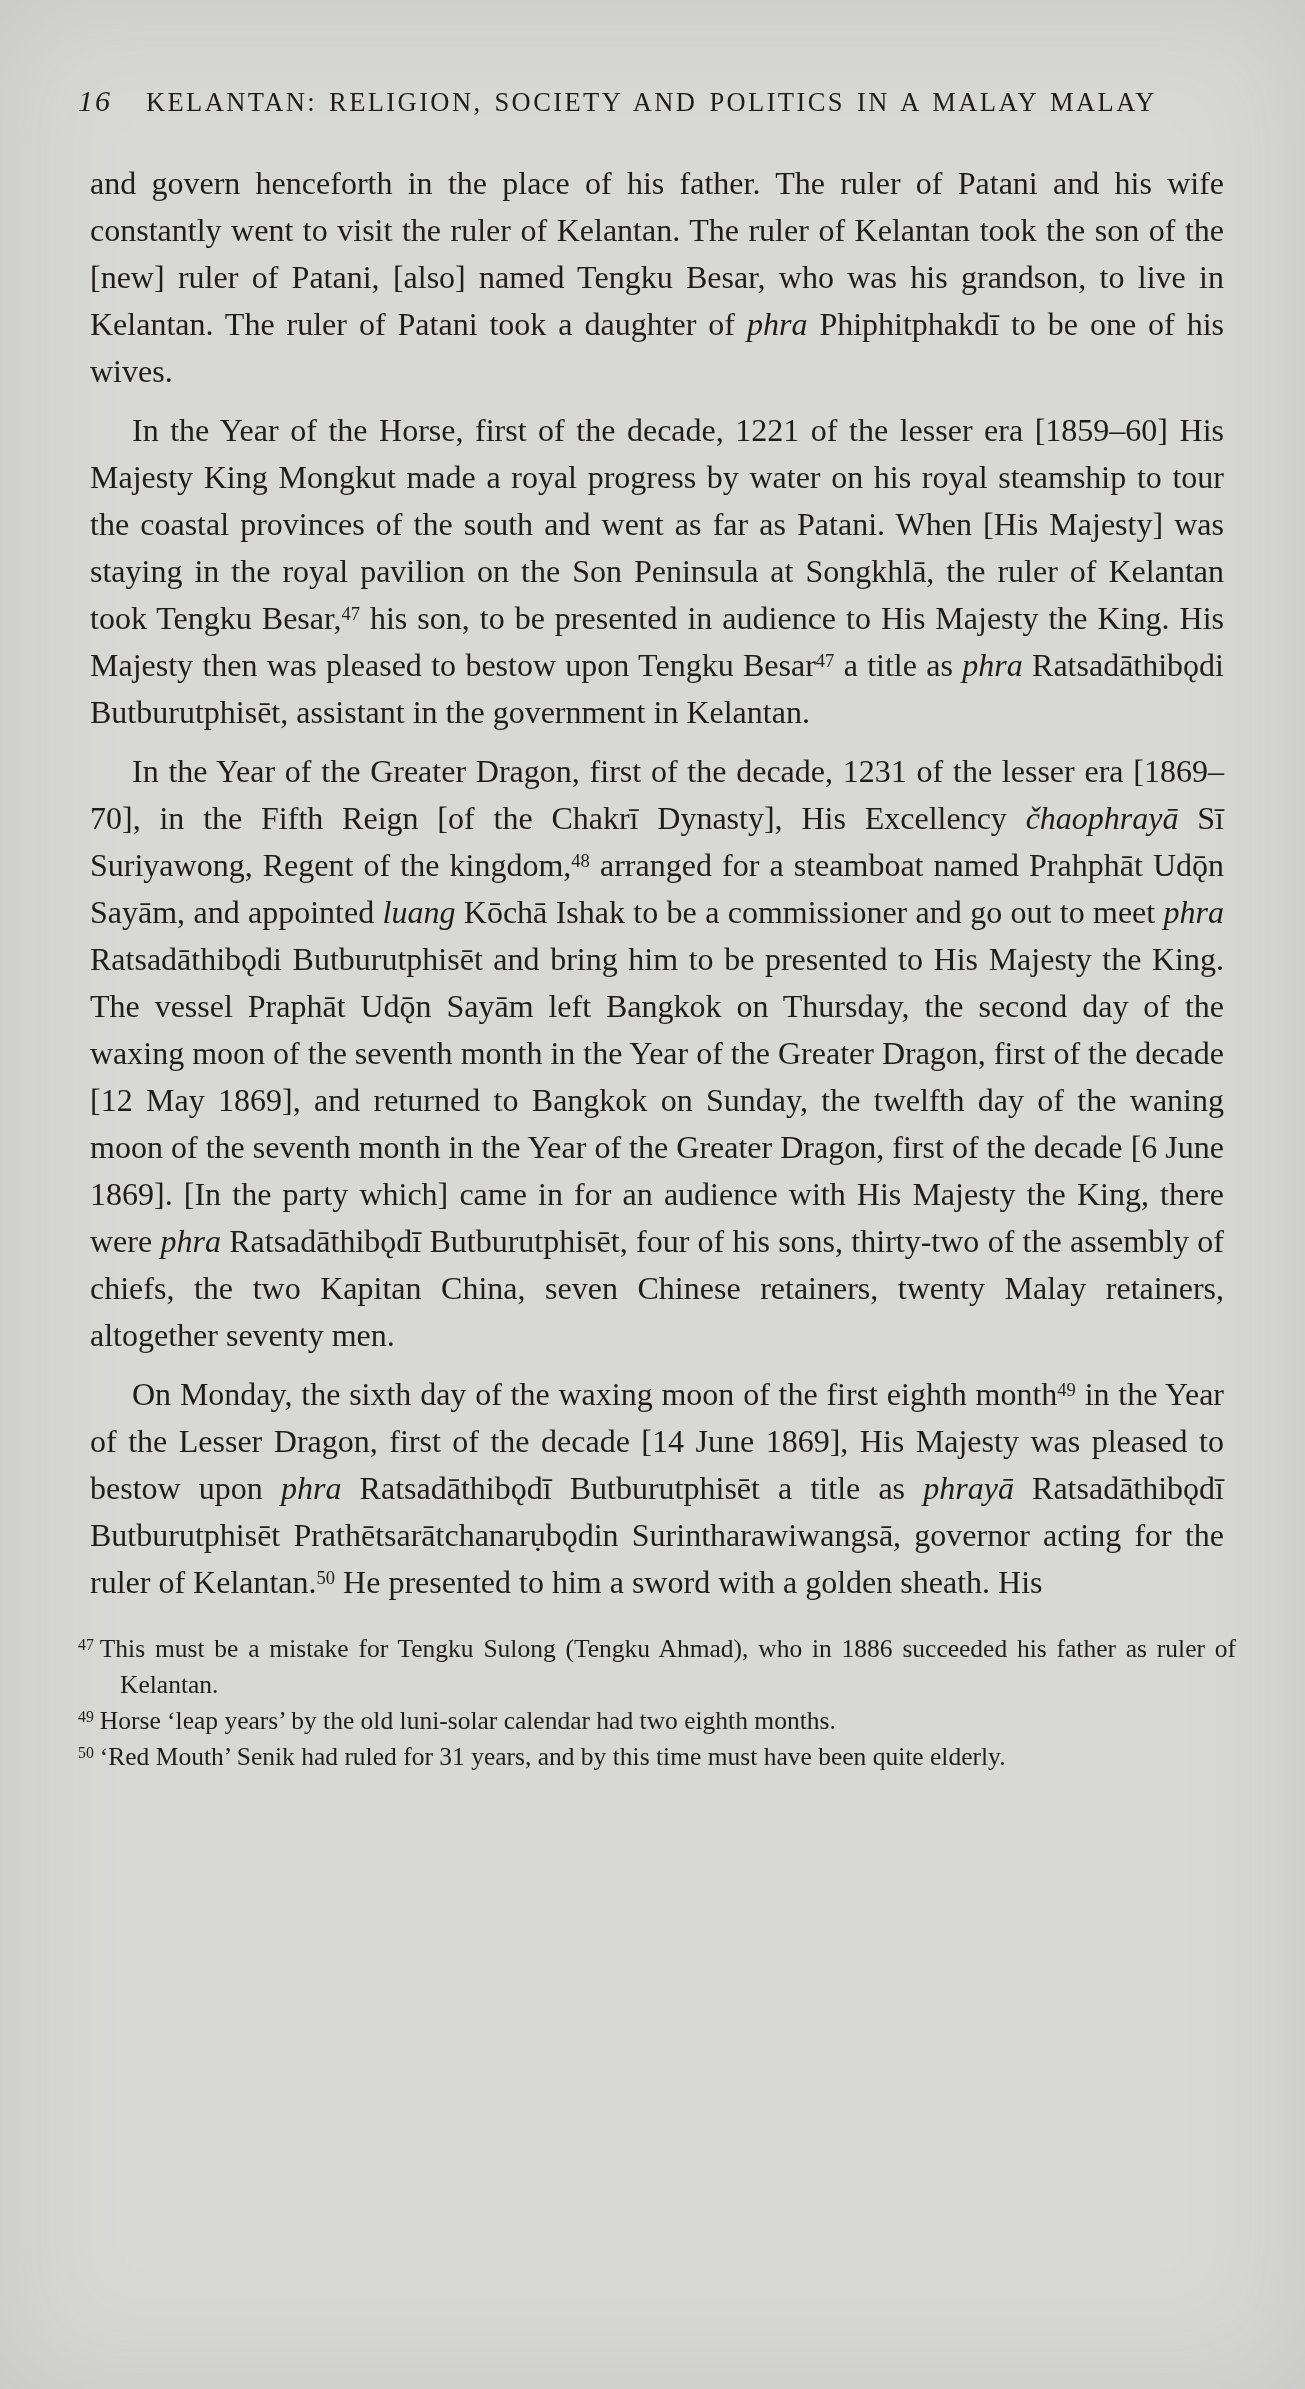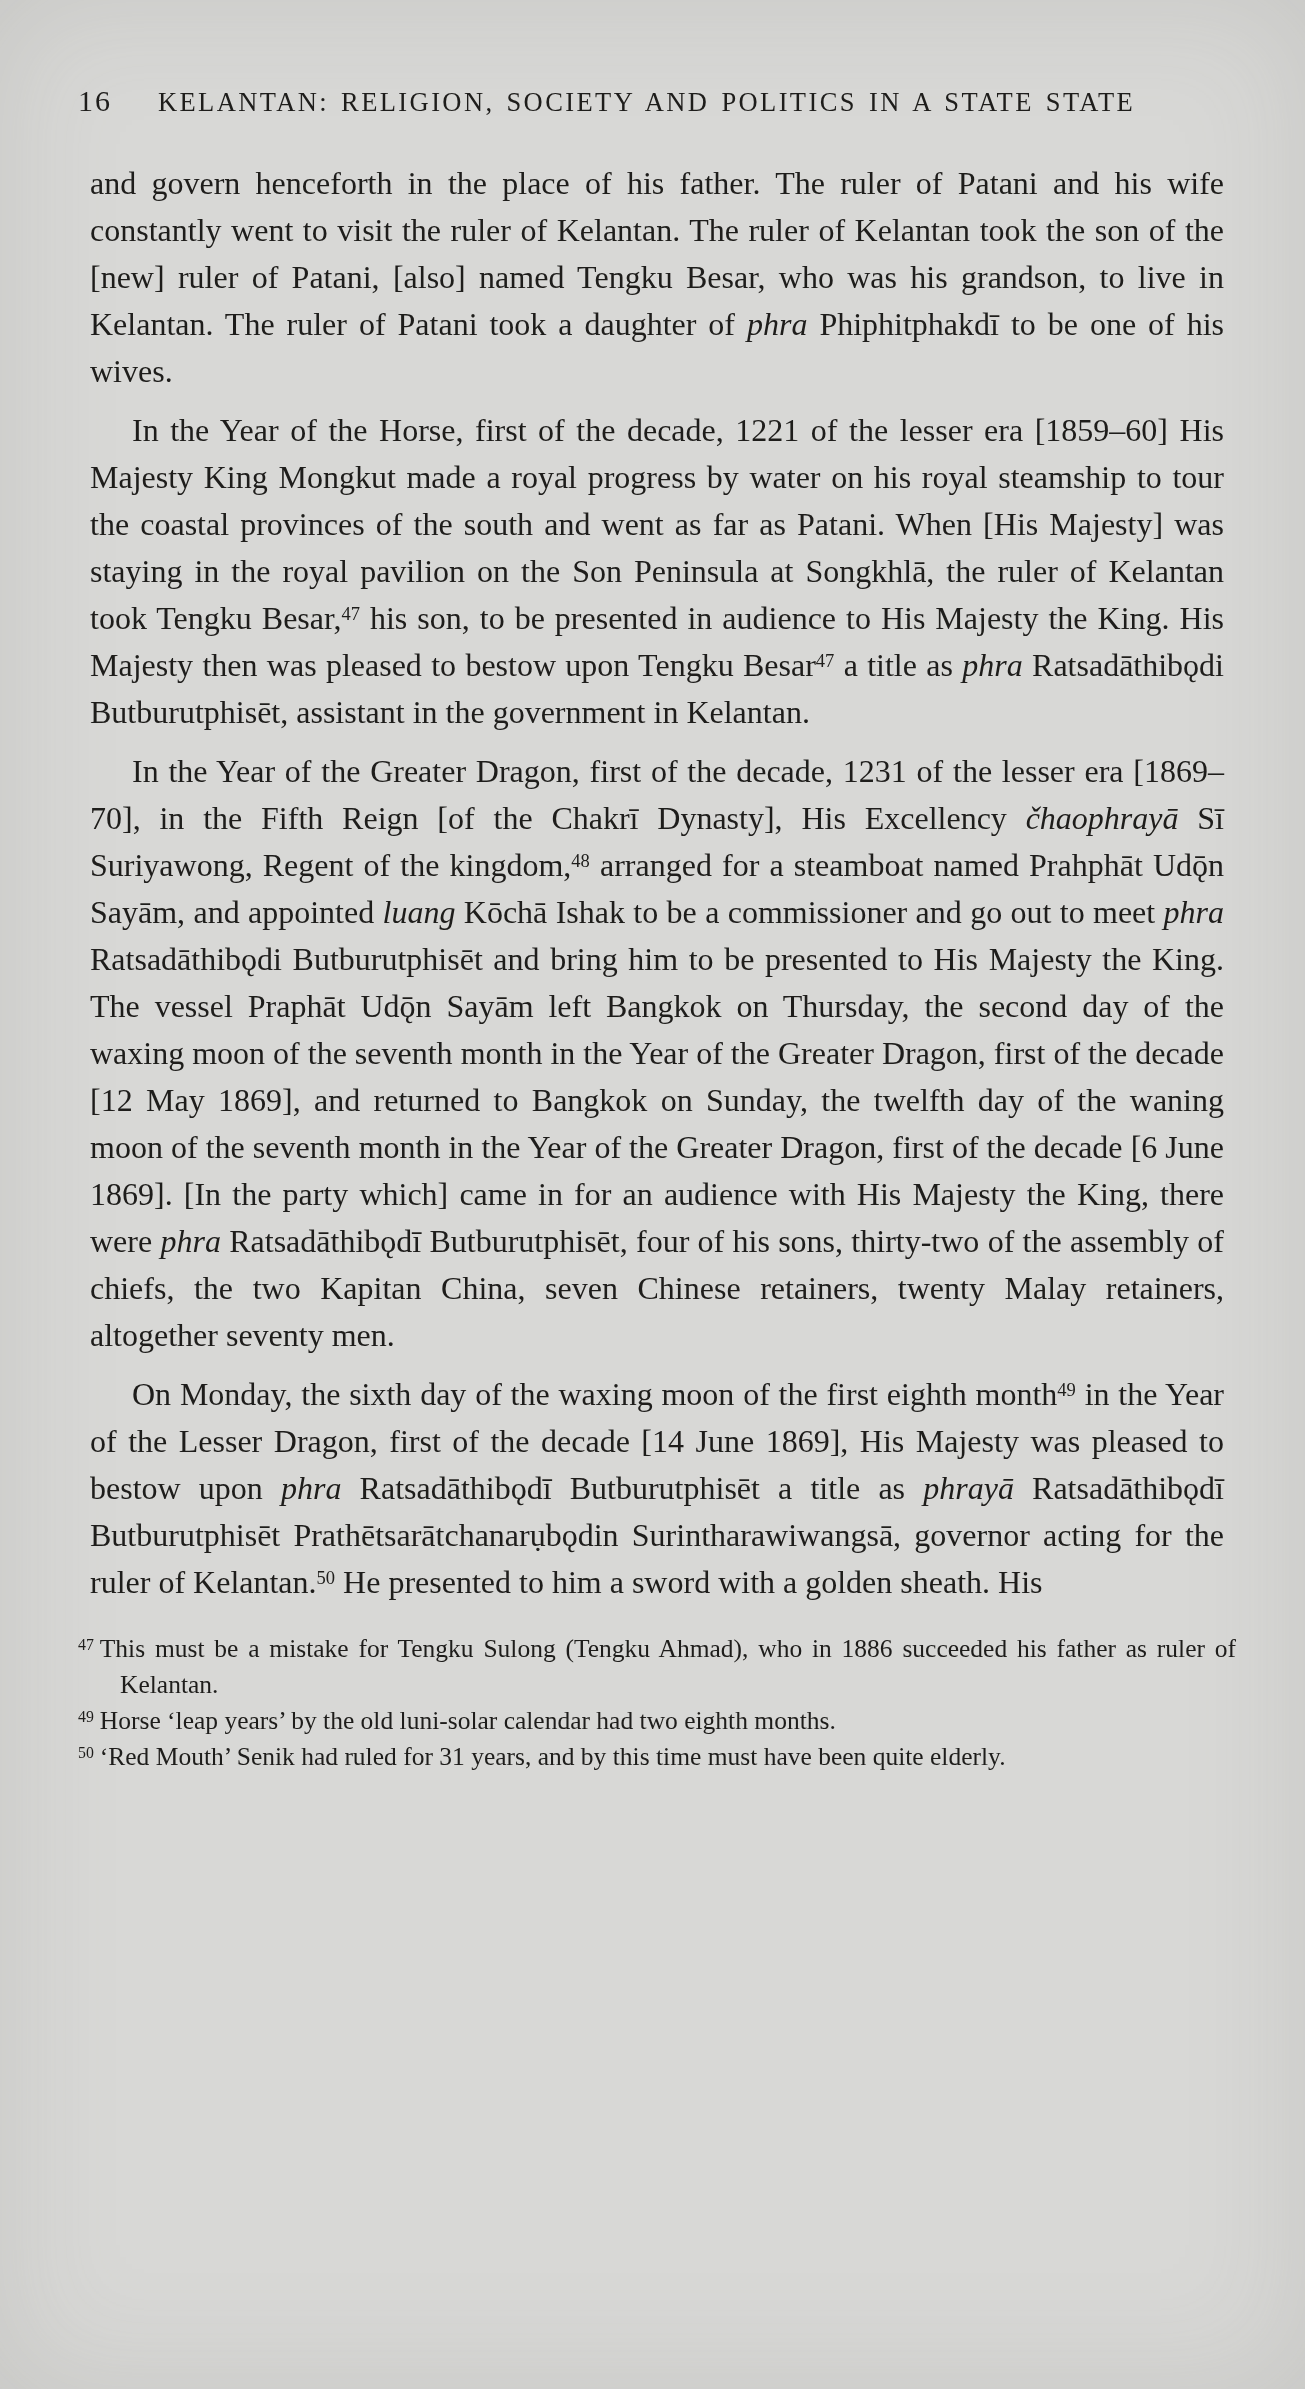--- a/index.html
+++ b/index.html
@@ -31,21 +31,22 @@
   }
   .running-head {
     display: flex;
     align-items: baseline;
     white-space: nowrap;
     margin-bottom: 42px;
   }
   .page-number {
     font-size: 30px;
     letter-spacing: 2px;
-    margin-right: 46px;
+    margin-right: 34px;
+    font-style: italic;
   }
   .running-title {
     font-size: 26.5px;
     letter-spacing: 2.4px;
     word-spacing: 3px;
   }
   .body-text .para {
     margin: 12px;
     font-size: 32px;
     line-height: 47px;
@@ -86,21 +87,21 @@
     margin-right: 6px;
   }
 </style>
 </head>
 <body>
 
 <div class="page" style="--ink: #1e1d1b;">
   <div class="content">
     <header class="running-head">
       <span class="page-number">16</span>
-      <span class="running-title">KELANTAN: RELIGION, SOCIETY AND POLITICS IN A STATE STATE</span>
+      <span class="running-title">KELANTAN: RELIGION, SOCIETY AND POLITICS IN A MALAY MALAY</span>
     </header>
 
     <main class="body-text">
         <p class="para"><span>and govern henceforth in the place of his father. The ruler of Patani and his wife constantly went to visit the ruler of Kelantan. The ruler of Kelantan took the son of the [new] ruler of Patani, [also] named Tengku Besar, who was his grandson, to live in Kelantan. The ruler of Patani took a daughter of </span><em>phra</em><span> Phiphitphakdī to be one of his wives.</span></p>
         <p class="para indent"><span>In the Year of the Horse, first of the decade, 1221 of the lesser era [1859–60] His Majesty King Mongkut made a royal progress by water on his royal steamship to tour the coastal provinces of the south and went as far as Patani. When [His Majesty] was staying in the royal pavilion on the Son Peninsula at Songkhlā, the ruler of Kelantan took Tengku Besar,</span><sup class="fn-ref">47</sup><span> his son, to be presented in audience to His Majesty the King. His Majesty then was pleased to bestow upon Tengku Besar</span><sup class="fn-ref">47</sup><span> a title as </span><em>phra</em><span> Ratsadāthibǫdi Butburutphisēt, assistant in the government in Kelantan.</span></p>
         <p class="para indent"><span>In the Year of the Greater Dragon, first of the decade, 1231 of the lesser era [1869–70], in the Fifth Reign [of the Chakrī Dynasty], His Excellency </span><em>čhaophrayā</em><span> Sī Suriyawong, Regent of the kingdom,</span><sup class="fn-ref">48</sup><span> arranged for a steamboat named Prahphāt Udǭn Sayām, and appointed </span><em>luang</em><span> Kōchā Ishak to be a commissioner and go out to meet </span><em>phra</em><span> Ratsadāthibǫdi Butburutphisēt and bring him to be presented to His Majesty the King. The vessel Praphāt Udǭn Sayām left Bangkok on Thursday, the second day of the waxing moon of the seventh month in the Year of the Greater Dragon, first of the decade [12 May 1869], and returned to Bangkok on Sunday, the twelfth day of the waning moon of the seventh month in the Year of the Greater Dragon, first of the decade [6 June 1869]. [In the party which] came in for an audience with His Majesty the King, there were </span><em>phra</em><span> Ratsadāthibǫdī Butburutphisēt, four of his sons, thirty-two of the assembly of chiefs, the two Kapitan China, seven Chinese retainers, twenty Malay retainers, altogether seventy men.</span></p>
         <p class="para indent"><span>On Monday, the sixth day of the waxing moon of the first eighth month</span><sup class="fn-ref">49</sup><span> in the Year of the Lesser Dragon, first of the decade [14 June 1869], His Majesty was pleased to bestow upon </span><em>phra</em><span> Ratsadāthibǫdī Butburutphisēt a title as </span><em>phrayā</em><span> Ratsadāthibǫdī Butburutphisēt Prathētsarātchanarụbǫdin Surintharawiwangsā, governor acting for the ruler of Kelantan.</span><sup class="fn-ref">50</sup><span> He presented to him a sword with a golden sheath. His</span></p>
       </main>
 
     <footer class="footnotes">

